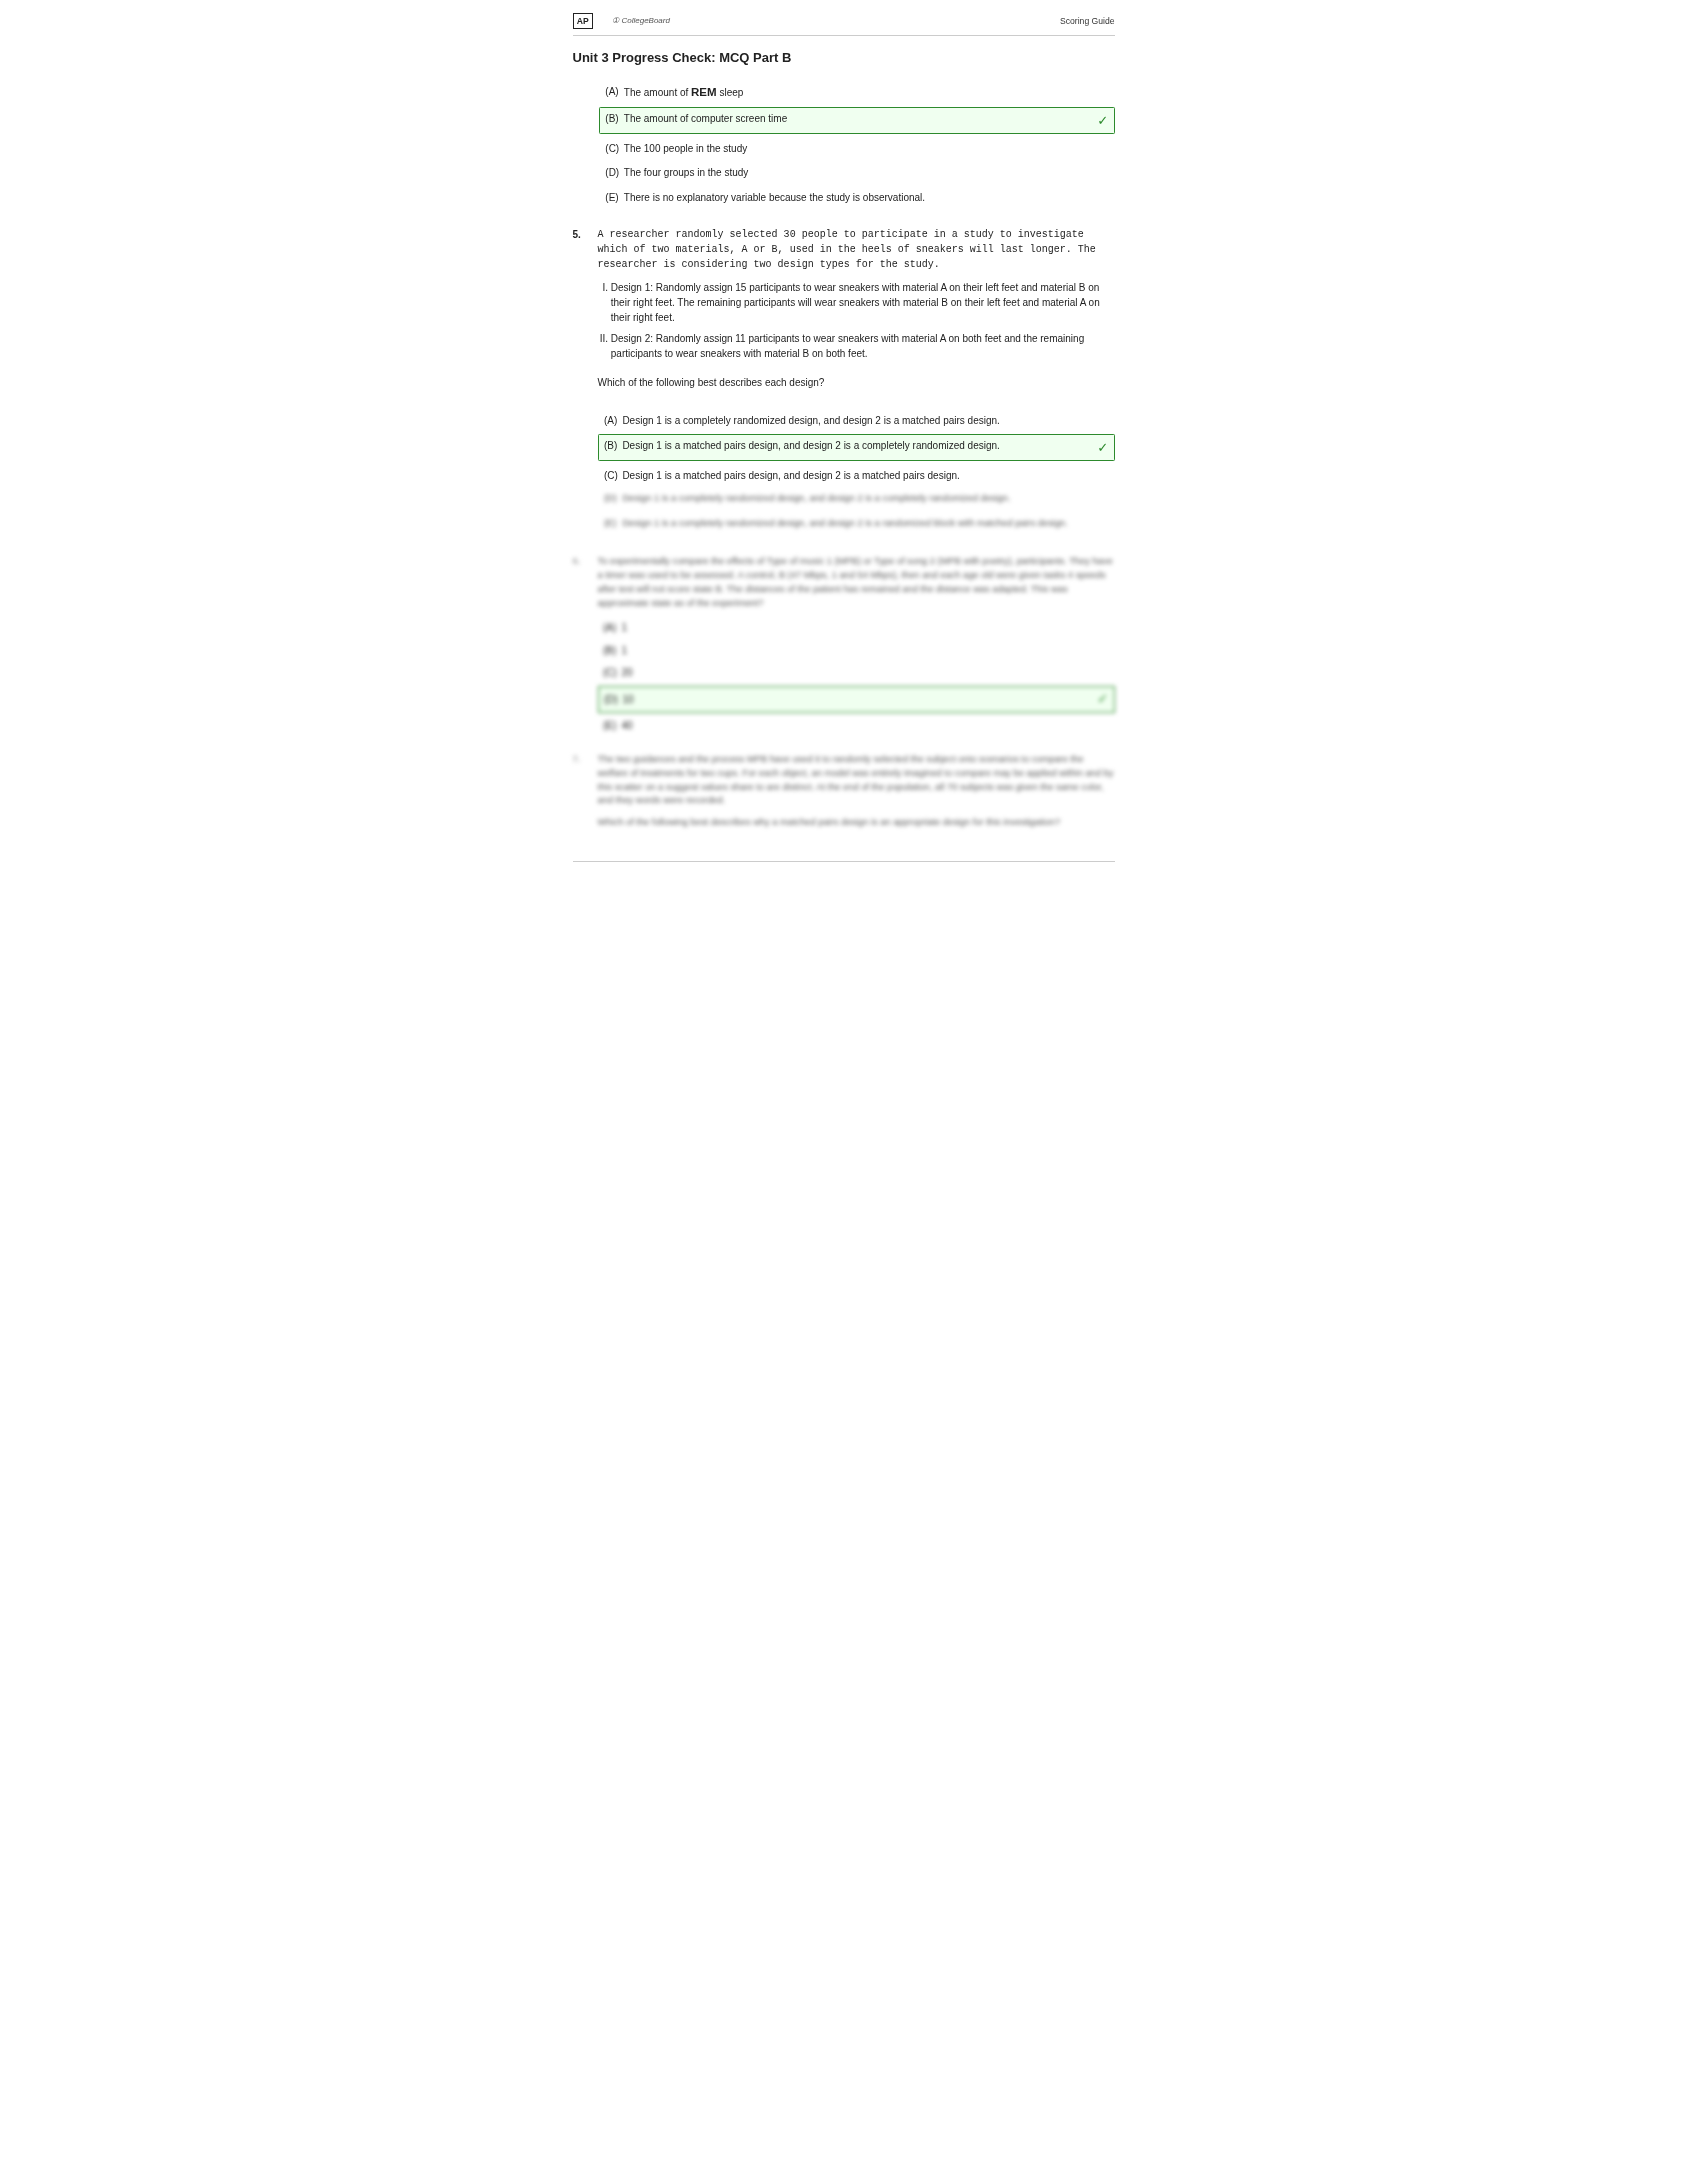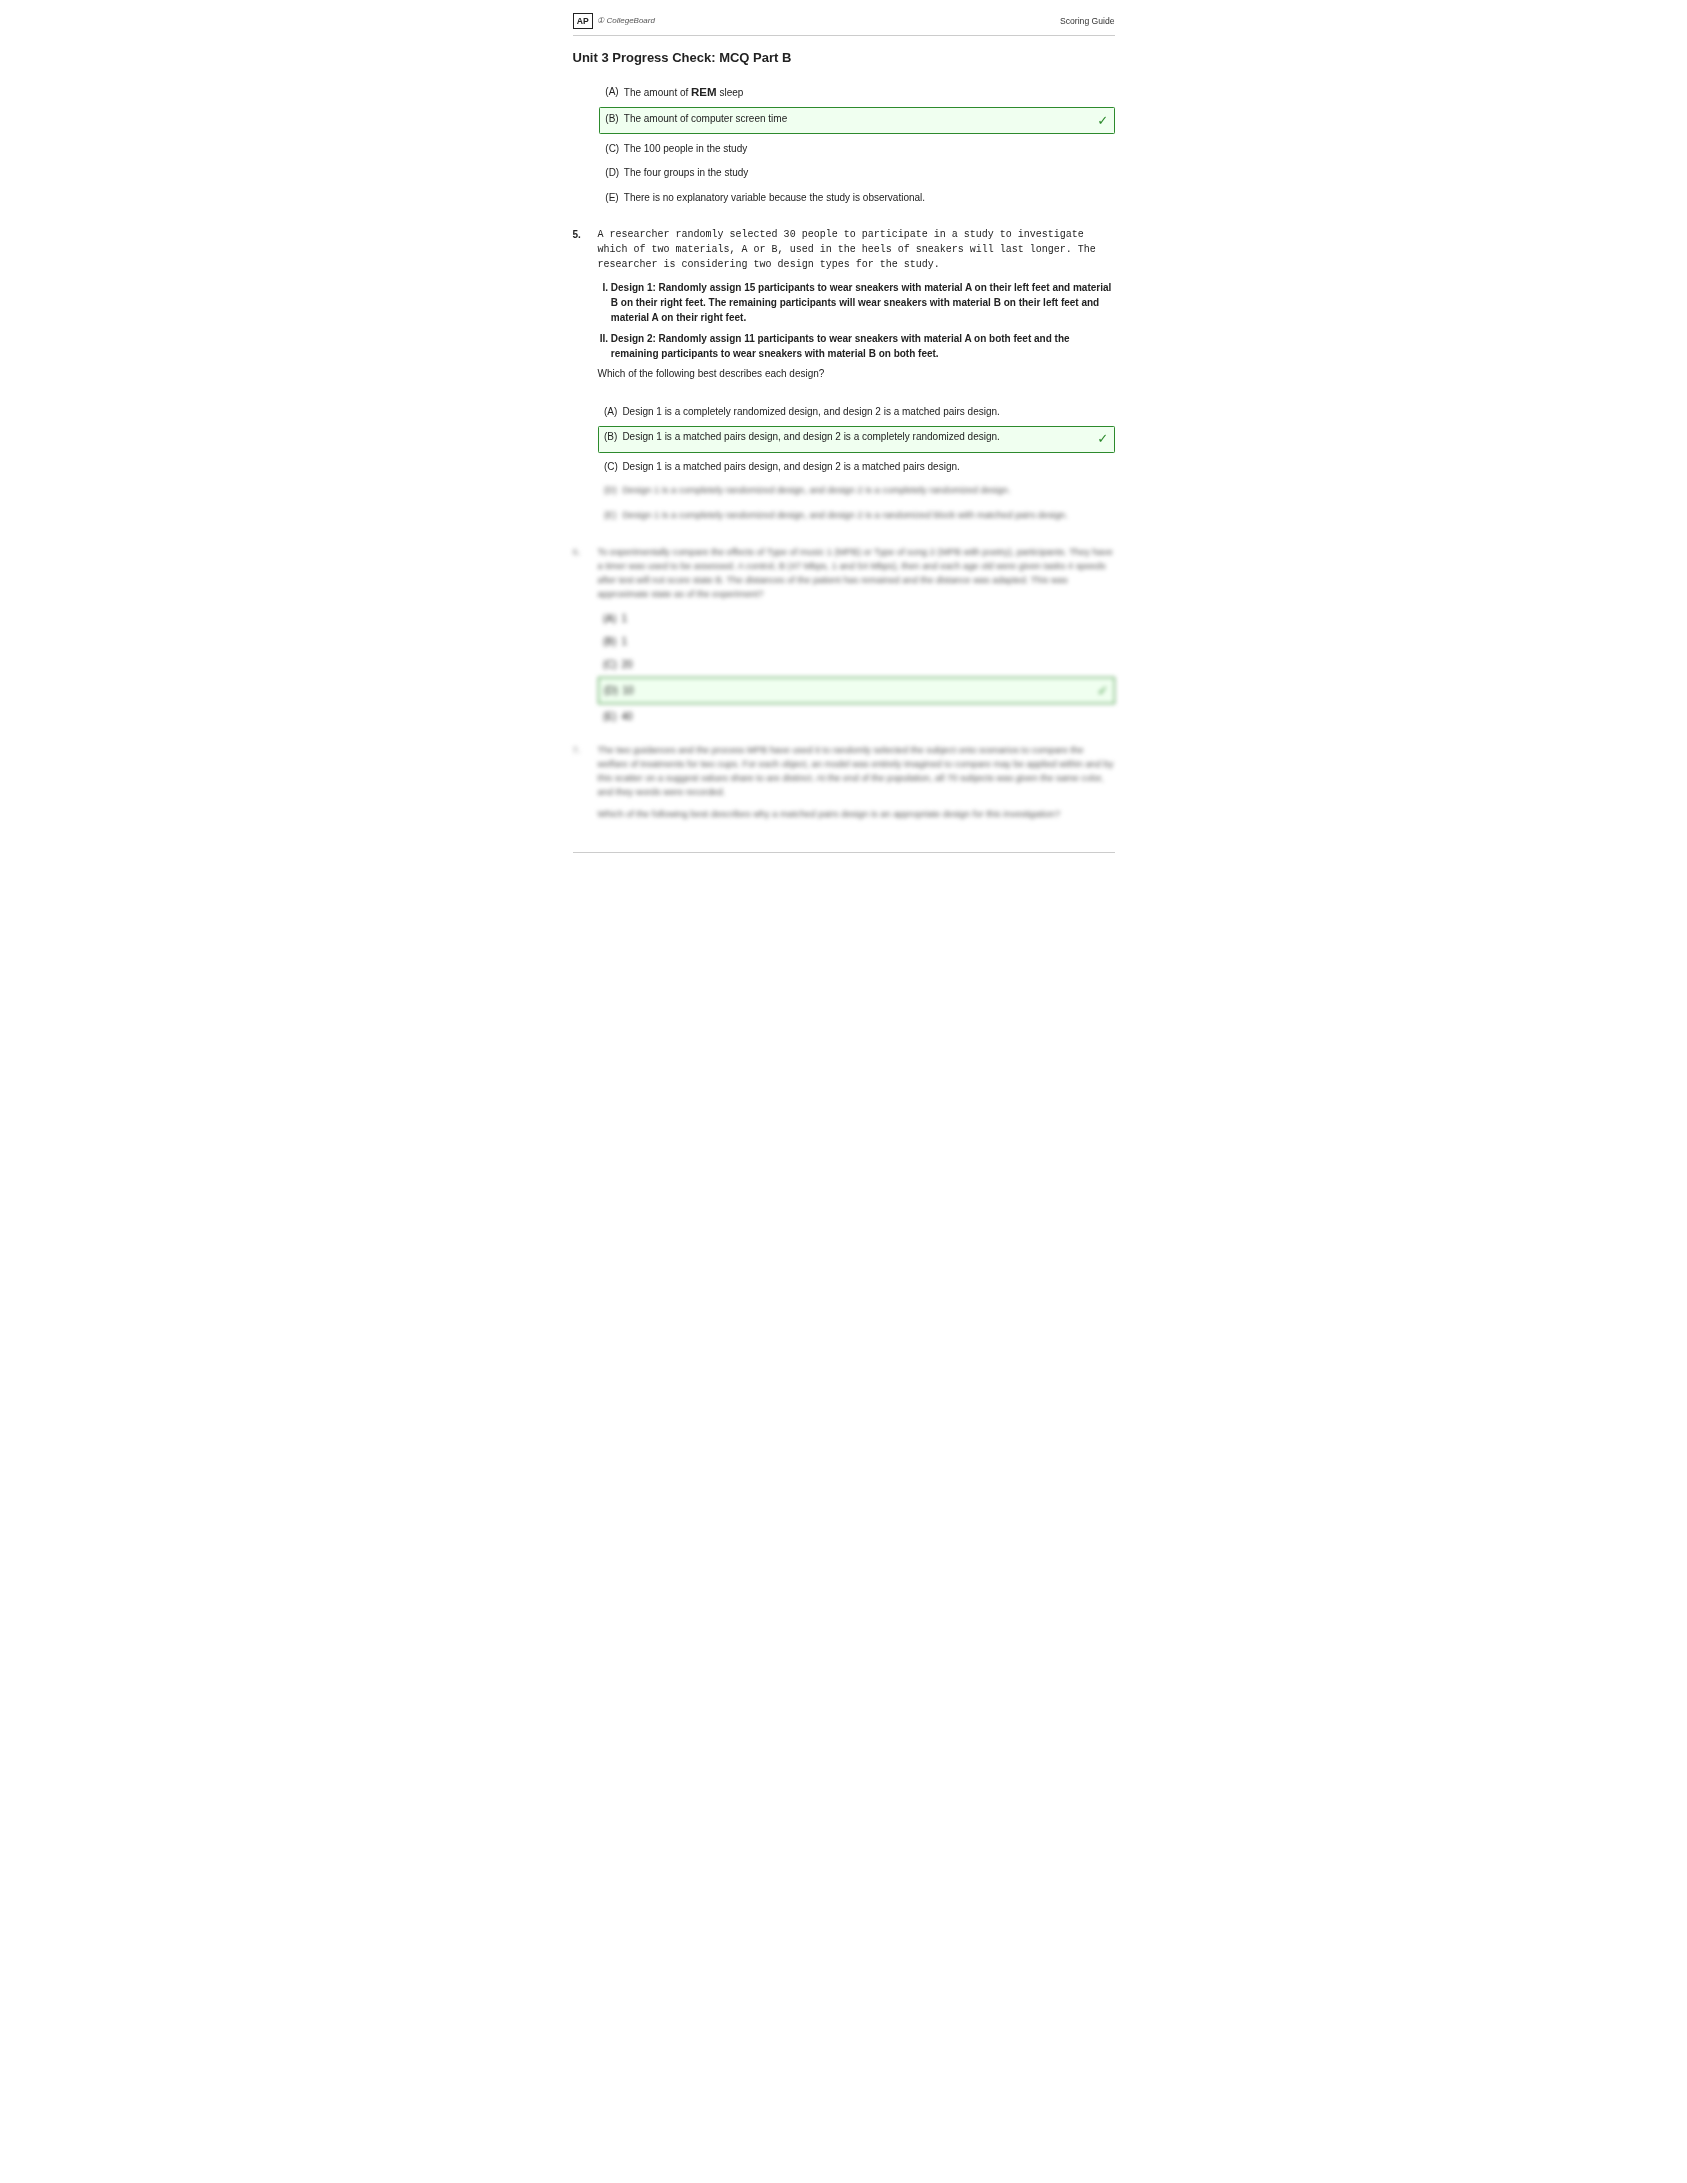--- a/index.html
+++ b/index.html
@@ -20,21 +20,21 @@
       display: flex;
       justify-content: space-between;
       align-items: center;
       border-bottom: 0.7px solid #ccc;
       padding-bottom: 5.3px;
       margin-bottom: 12px;
     }
     .ap-logo {
       display: flex;
       align-items: center;
-      gap: 4px;
+      gap: 19px;
     }
     .ap-box {
       border: 1.3px solid #222;
       font-weight: bold;
       font-size: 8.6px;
       padding: 0.7px 3.3px;
       font-family: Arial, sans-serif;
     }
     .cb-logo {
       font-size: 8px;
@@ -94,22 +94,21 @@
     }
     .q5-content {
       flex: 1;
     }
     .q5-prompt {
       margin-bottom: 8px;
       font-family: Liberation Mono, monospace;
     }
     .design-list {
       margin-left: 13.2px;
-      margin-bottom: 5px;
-      font-weight: bold;
+      margin-bottom: 14px;
     }
     .design-list li {
       margin-bottom: 5.3px;
     }
     .which-of {
       margin-bottom: 20px;
     }
     .blurred {
       filter: blur(2px);
       color: #555;

